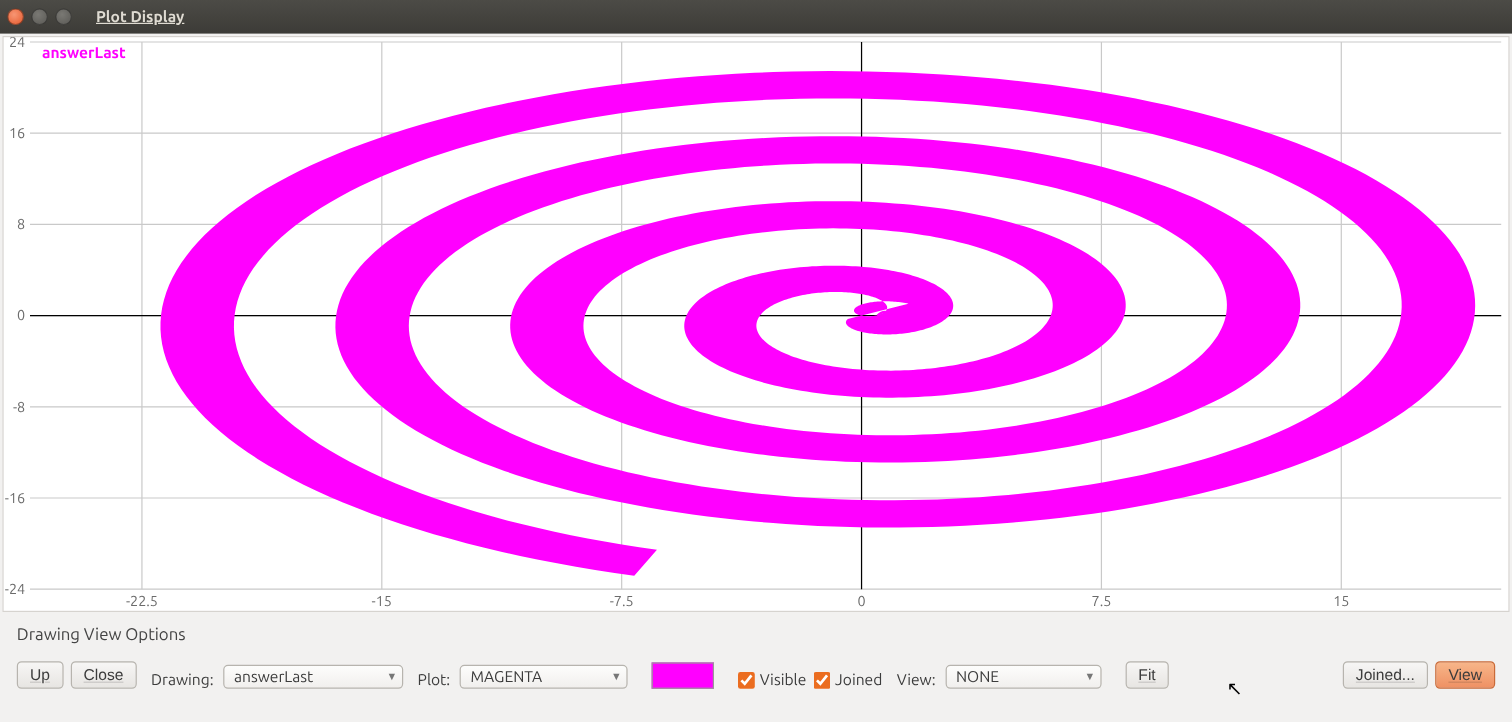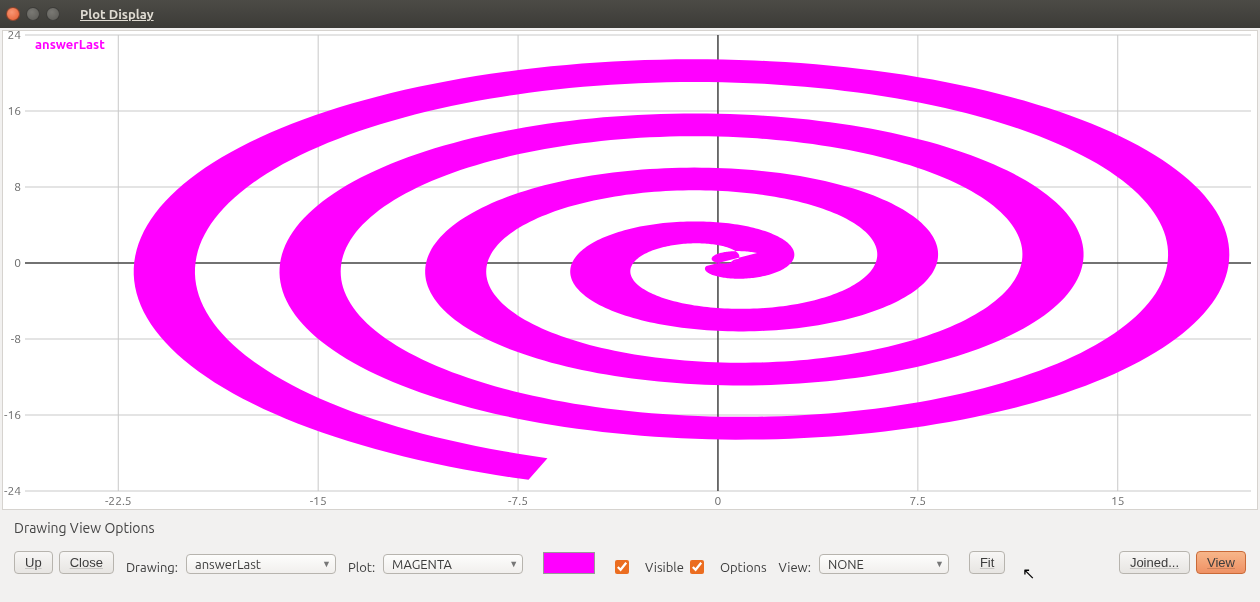--- a/index.html
+++ b/index.html
@@ -14,21 +14,21 @@
   .legend { position: absolute; top: 6px; left: 32px; color: #ff00ff; font-weight: bold; font-size: 13px; }
   .panel { padding: 10px 14px 10px 14px; }
   .panel-title { font-size: 14px; color: #444; margin-bottom: 12px; }
   .toolbar { display: flex; align-items: flex-end; gap: 6px; flex-wrap: nowrap; }
   .btn { background: linear-gradient(#f7f6f5, #e7e5e2); border: 1px solid #b7b4ae; border-radius: 4px; padding: 3px 10px; font-size: 13px; color: #3c3c3c; cursor: pointer; text-decoration: underline; text-decoration-color: rgba(0,0,0,0.15); }
   .btn-primary { background: linear-gradient(#f7b68a, #ef9164); border-color: #c96a38; }
   .label { padding: 0 2px 0 6px; margin-top: 12px; }
   .select { display: inline-flex; align-items: center; justify-content: space-between; background: linear-gradient(#fdfdfc,#f1efed); border: 1px solid #b7b4ae; border-radius: 4px; padding: 2px 4px 2px 8px; font-size: 13px; min-width: 100px; cursor: pointer; }
   .select .tri { font-size: 9px; color: #777; margin-left: 8px; }
   .swatch { width: 52px; height: 22px; background: #ff00ff; border: 1px solid #999; }
-  .chk { display: inline-flex; align-items: center; gap: 16px; }
+  .chk { display: inline-flex; align-items: center; gap: 4px; }
   .chk input { accent-color: #eb6d20; width: 14px; height: 14px; }
   .spacer { flex: 0 0 8px; }
   .grow { flex: 1 1 auto; }
   .cursor-arrow { position: absolute; left: 1022px; top: 564px; font-size: 16px; color: #000; pointer-events:none; }
 </style>
 </head>
 <body>
 
 <div class="titlebar">
   <span class="win-btn win-close"></span>
@@ -90,21 +90,21 @@
     </div>
     <div class="spacer"></div>
     <div class="swatch" style="background: rgb(255, 0, 255);"></div>
     <div class="spacer"></div>
     <label class="chk">
       <input type="checkbox" checked="" style="">
       <span>Visible</span>
     </label>
     <label class="chk">
       <input type="checkbox" checked="" style="">
-      <span>Options</span>
+      <span>Joined</span>
     </label>
     <span class="label">View:</span>
     <div class="select" style="min-width:130px">
       <span>NONE</span>
       <span class="tri">▼</span>
     </div>
     <div class="spacer"></div>
     <button class="btn">Fit</button>
     <div class="grow"></div>
     <button class="btn">Joined...</button>

